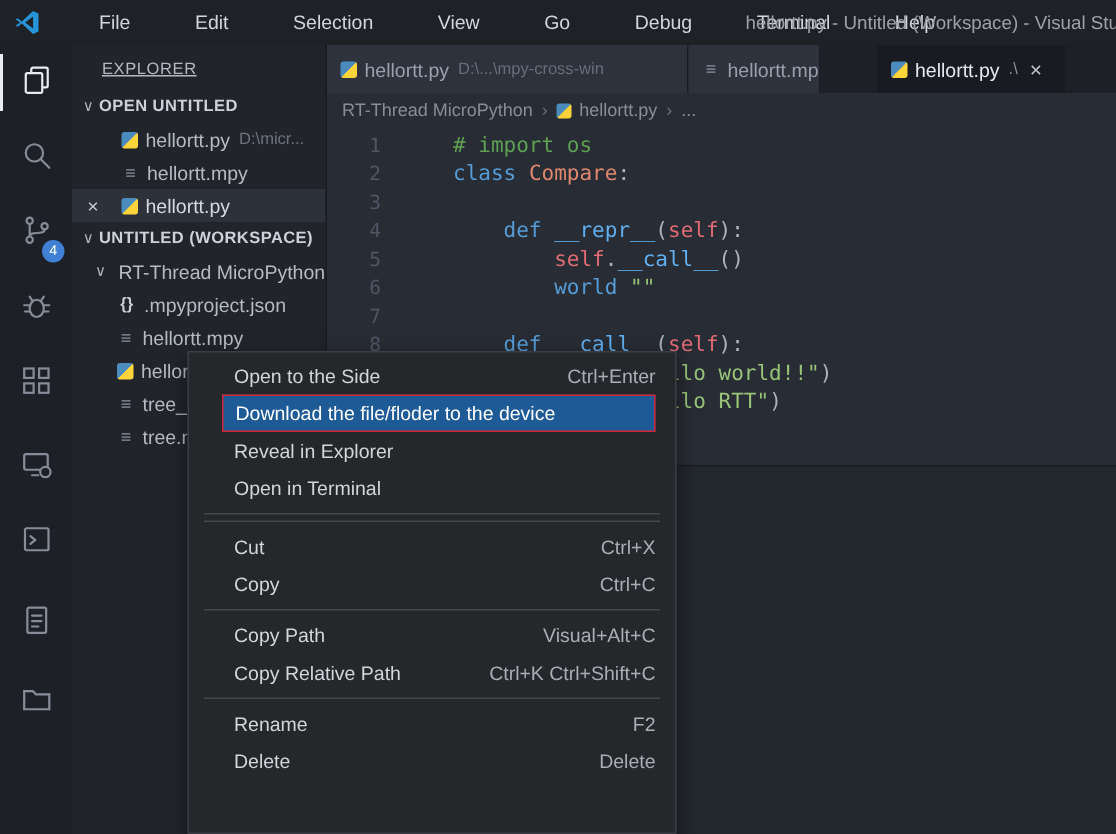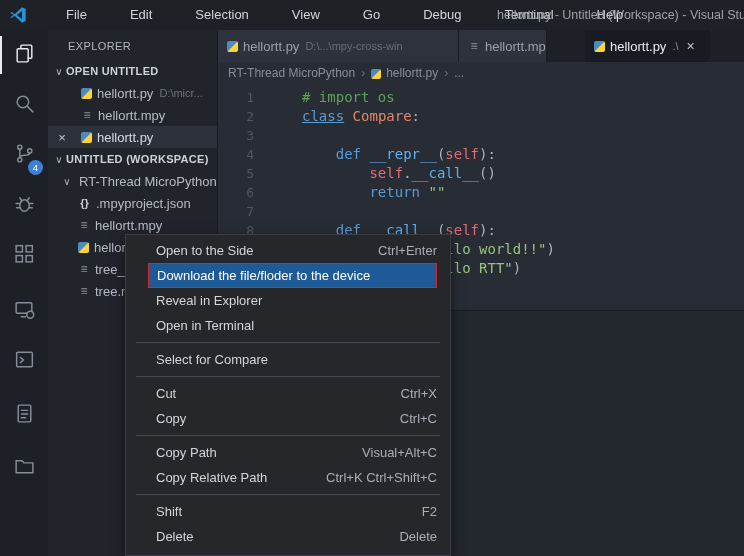--- a/index.html
+++ b/index.html
@@ -47,21 +47,21 @@
   }
 
   
   .sidebar {
     position:absolute; left:48px; top:30px; width:170px; height:526px;
     background:#21252b; border-right:1px solid #181b20; z-index:3;
     overflow:hidden;
   }
   .sidebar-title {
     height:30px; line-height:32px; padding-left:20px;
-    font-size:11px; color:#b4b8c0; letter-spacing:0.4px;
+    font-size:11px; color:#b4b8c0; letter-spacing:0.4px;text-decoration:underline;
   }
   .section-header {
     height:22px; display:flex; align-items:center;
     font-size:11px; font-weight:bold; color:#cdd1d9; letter-spacing:0.3px;
     padding-left:4px; cursor:pointer; white-space:nowrap;
   }
   .chev { width:14px; text-align:center; font-size:10px; color:#aeb3bb; font-weight:normal; }
   .row {
     height:22px; display:flex; align-items:center;
     white-space:nowrap; cursor:pointer; font-size:13px; color:#b6bac2;
@@ -105,21 +105,21 @@
   .bc-icon { margin-right:5px; width:10px; height:10px; }
 
   
   .code { padding-top:4px; font-family:"DejaVu Sans Mono", monospace; font-size:14px; }
   .code-line { display:flex; height:19px; line-height:19px; }
   .ln { width:36px; text-align:right; color:#4f5666; flex:0 0 auto; font-size:13px; }
   .lc { margin-left:48px; white-space:pre; color:#abb2bf; }
   .lc span { white-space:pre; }
   .tok-comment { color:#5fa055; }
   .tok-kw { color:#569cd6; }
-  .tok-u { text-decoration:underline; text-decoration-color:#5a9fd4;text-align:center; }
+  .tok-u { text-decoration-color:#5a9fd4;text-align:center; }
   .tok-type { color:#e0876f; }
   .tok-fn { color:#61afef; }
   .tok-self { color:#e06c75; }
   .tok-str { color:#98c379; }
   .tok-pn { color:#abb2bf; }
 
   .panel {
     position:absolute; left:0; top:280px; width:526px; height:246px;
     background:#23272e; border-top:1px solid #1a1d22;
   }
@@ -326,21 +326,21 @@
       <div class="code-line">
         <span class="ln">4</span>
         <span class="lc"><span class="">    </span><span class="tok-kw">def</span><span class=""> </span><span class="tok-fn">__repr__</span><span class="tok-pn">(</span><span class="tok-self">self</span><span class="tok-pn">):</span></span>
       </div>
       <div class="code-line">
         <span class="ln">5</span>
         <span class="lc"><span class="">        </span><span class="tok-self">self</span><span class="tok-pn">.</span><span class="tok-fn">__call__</span><span class="tok-pn">()</span></span>
       </div>
       <div class="code-line">
         <span class="ln">6</span>
-        <span class="lc"><span class="">        </span><span class="tok-kw">return</span><span class=""> </span><span class="tok-str">""</span></span>
+        <span class="lc"><span class="">        </span><span class="tok-kw">world</span><span class=""> </span><span class="tok-str">""</span></span>
       </div>
       <div class="code-line">
         <span class="ln">7</span>
         <span class="lc"></span>
       </div>
       <div class="code-line">
         <span class="ln">8</span>
         <span class="lc"><span class="">    </span><span class="tok-kw">def</span><span class=""> </span><span class="tok-fn">__call__</span><span class="tok-pn">(</span><span class="tok-self">self</span><span class="tok-pn">):</span></span>
       </div>
       <div class="code-line">
@@ -363,43 +363,40 @@
     <div class="menu-item highlighted">
       <span class="mi-label">Download the file/floder to the device</span>
     </div>
     <div class="menu-item">
       <span class="mi-label">Reveal in Explorer</span>
     </div>
     <div class="menu-item">
       <span class="mi-label">Open in Terminal</span>
     </div>
     <div class="menu-sep"></div>
-    <div class="menu-item">
-      <span class="mi-label">Select for Compare</span>
-    </div>
     <div class="menu-sep"></div>
     <div class="menu-item">
       <span class="mi-label">Cut</span>
       <span class="mi-shortcut">Ctrl+X</span>
     </div>
     <div class="menu-item">
       <span class="mi-label">Copy</span>
       <span class="mi-shortcut">Ctrl+C</span>
     </div>
     <div class="menu-sep"></div>
     <div class="menu-item">
       <span class="mi-label">Copy Path</span>
       <span class="mi-shortcut">Visual+Alt+C</span>
     </div>
     <div class="menu-item">
       <span class="mi-label">Copy Relative Path</span>
       <span class="mi-shortcut">Ctrl+K Ctrl+Shift+C</span>
     </div>
     <div class="menu-sep"></div>
     <div class="menu-item">
-      <span class="mi-label">Shift</span>
+      <span class="mi-label">Rename</span>
       <span class="mi-shortcut">F2</span>
     </div>
     <div class="menu-item">
       <span class="mi-label">Delete</span>
       <span class="mi-shortcut">Delete</span>
     </div>
   </div>
 
 </body></html>

